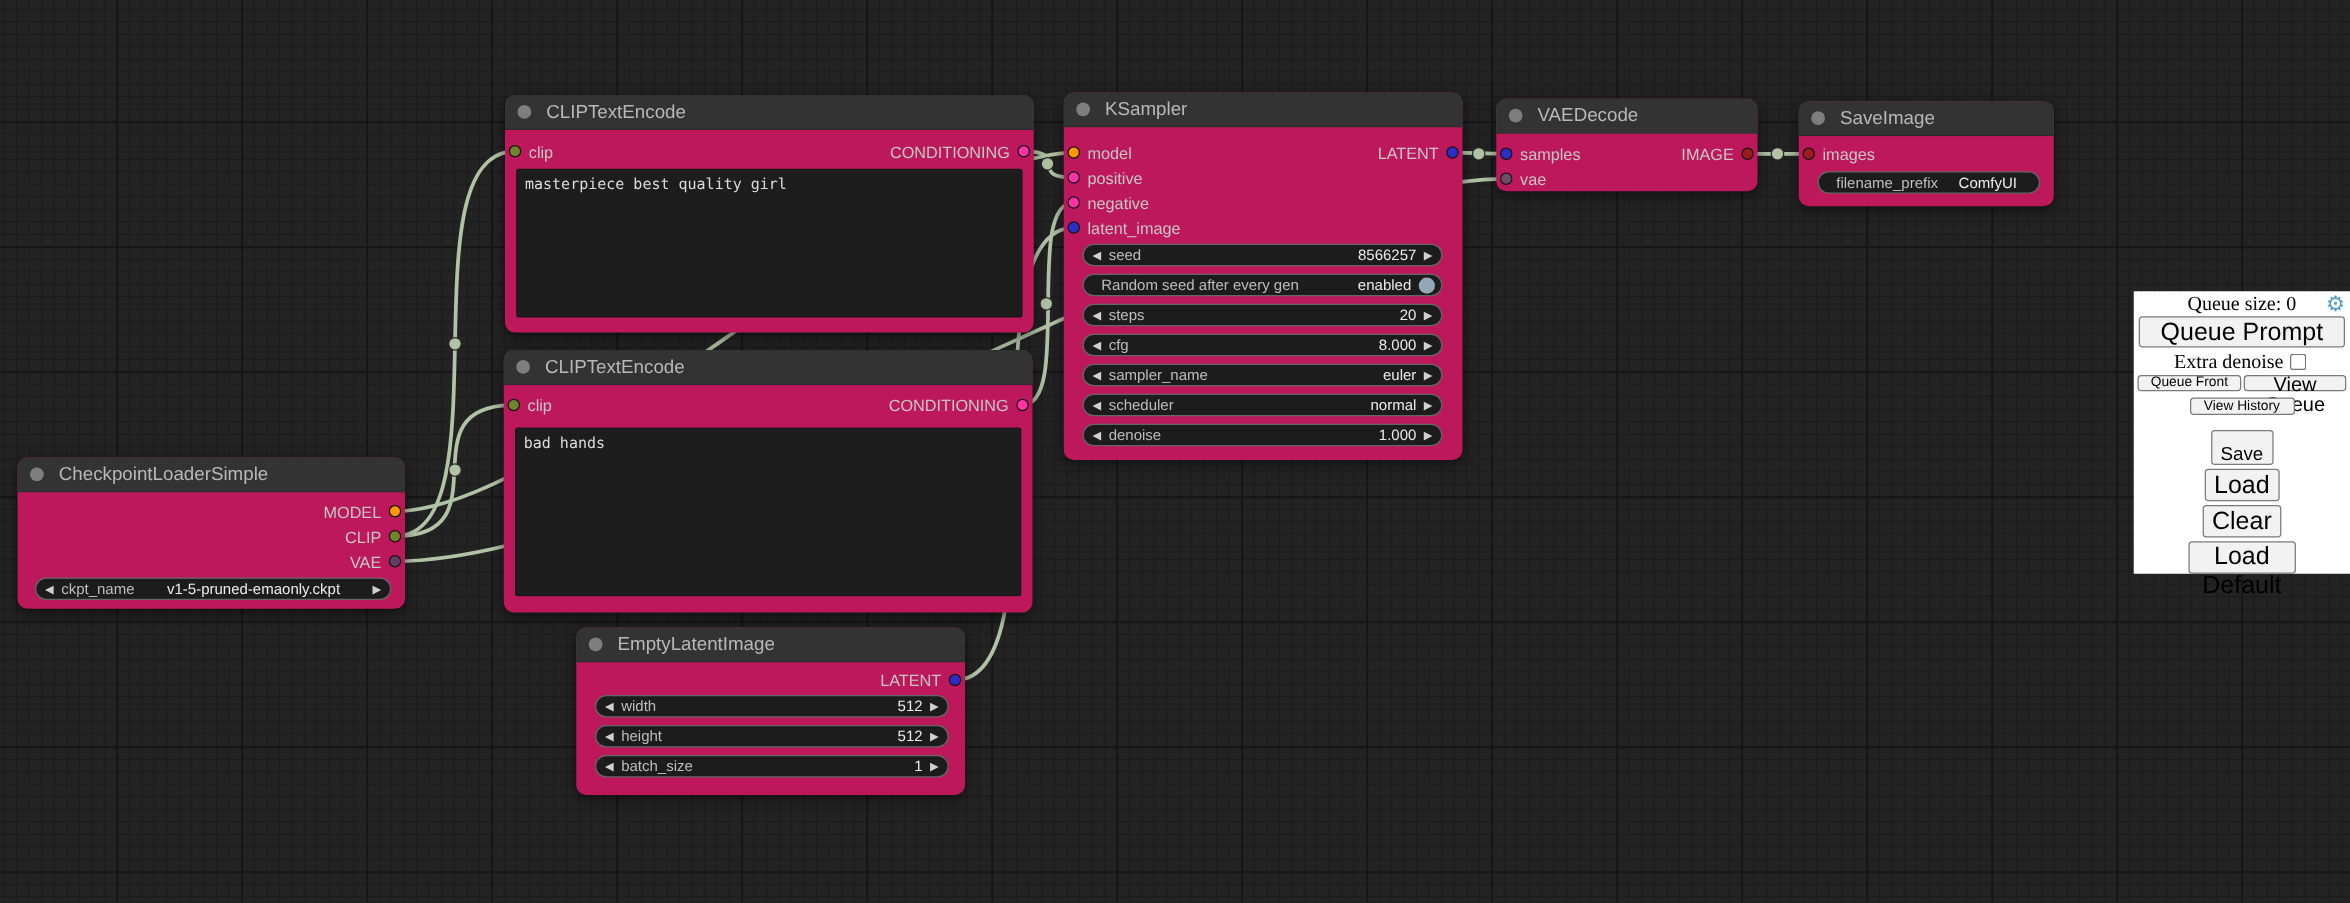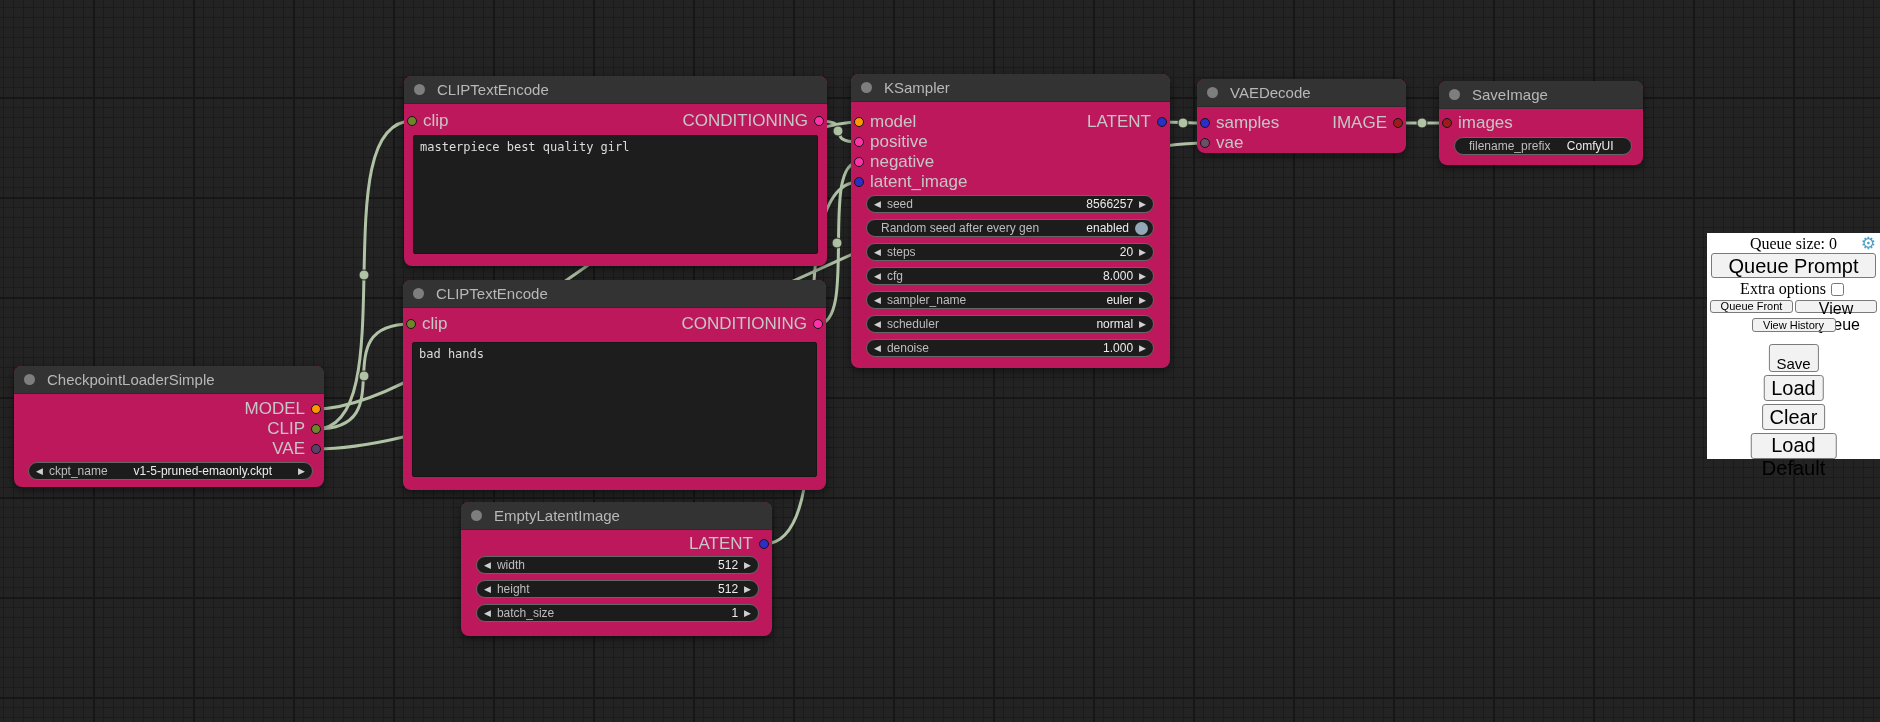--- a/index.html
+++ b/index.html
@@ -13,21 +13,21 @@
       linear-gradient(90deg,#1b1b1b 1px, transparent 1px);
     background-size:100px 100px,100px 100px,10px 10px,10px 10px;
     background-position:-7px -3px;
     font-family:"Liberation Sans",sans-serif;
   }
   svg.links{position:absolute;left:0;top:0;}
   .node{position:absolute;background:#be185d;border-radius:8px;box-shadow:0 3px 10px rgba(0,0,0,.5);}
   .ntitle{height:28px;background:#333333;border-radius:8px 8px 0 0;border-bottom:1px solid #2b2b2b;
     color:#b8b8b8;font-size:15px;line-height:28px;padding-left:33px;position:relative;box-sizing:border-box;}
   .cdot{position:absolute;left:10px;top:8px;width:11px;height:11px;border-radius:50%;background:#7e7e7e;}
-  .port{position:absolute;height:20px;display:flex;align-items:center;gap:6px;font-size:17px;color:#c6c6c6;white-space:nowrap;}
+  .port{position:absolute;height:20px;display:flex;align-items:center;gap:6px;font-size:13px;color:#c6c6c6;white-space:nowrap;}
   .port.in{left:3px;}
   .port.out{right:3px;flex-direction:row-reverse;}
   .pdot{width:10px;height:10px;border-radius:50%;border:1px solid #151515;box-sizing:border-box;flex:0 0 auto;}
   .widget{position:absolute;height:18px;background:#1c1c1c;border:1px solid #666;border-radius:10px;
     display:flex;align-items:center;box-sizing:border-box;font-size:12px;color:#bdbdbd;padding:0 7px;gap:6px;white-space:nowrap;}
   .widget .wvalue{color:#ececec;margin-left:auto;}
   .widget.center .wlabel{flex:0 0 auto;}
   .widget.center .wvalue{flex:1;text-align:center;margin-left:0;}
   .widget.noarr{padding-left:14px;}
   .arr{font-size:9px;color:#d0d0d0;line-height:1;flex:0 0 auto;cursor:pointer;}
@@ -271,21 +271,21 @@
     <span class="wlabel">filename_prefix</span>
     <span class="wvalue">ComfyUI</span>
   </div>
 </div>
 
 <div class="menu">
   <div id="qsize">Queue size: 0</div>
   <div id="gear">⚙</div>
   <button id="qprompt">Queue Prompt</button>
   <div id="extra">
-    <span>Extra options</span><input type="checkbox" style="">
+    <span>Extra denoise</span><input type="checkbox" style="">
   </div>
   <button id="qfront">Queue Front</button>
   <button id="vqueue">View Queue</button>
   <button id="vhist">View History</button>
   <button id="btn-save">Save</button>
   <button id="btn-load">Load</button>
   <button id="btn-clear">Clear</button>
   <button id="btn-loaddef">Load Default</button>
 </div>
 

